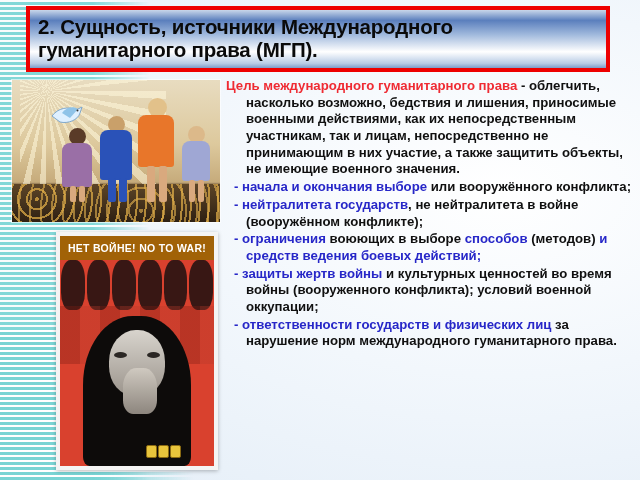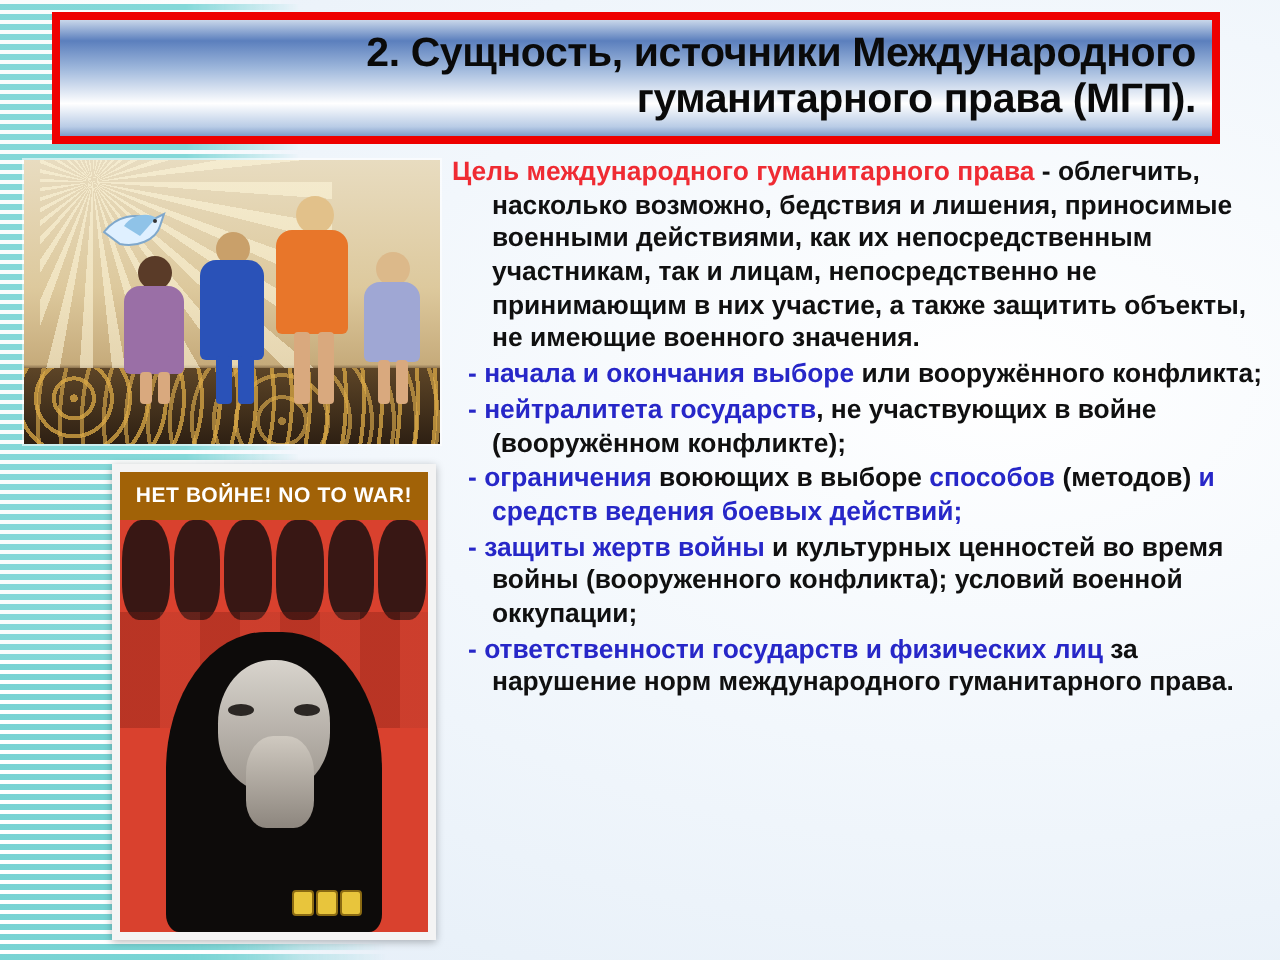--- a/index.html
+++ b/index.html
@@ -44,21 +44,21 @@
   
   #title-box{
     position:absolute;left:26px;top:6px;width:584px;height:66px;
     border:4px solid #ee0000;
     background:linear-gradient(to bottom,#c9d7ea 0%,#5b7fbd 18%,#9fb8dc 42%,#ffffff 72%,#b9cce6 92%,#7e9cc9 100%);
     box-sizing:border-box;
     display:flex;align-items:center;justify-content:center;
   }
   #title-text{
     font-size:20.5px;font-weight:bold;color:#0a0a0a;line-height:1.12;
-    text-align:right;letter-spacing:-0.2px;padding:0 8px;
+    text-align:left;letter-spacing:-0.2px;padding:0 8px;
   }
 
   
   .poster{position:absolute;overflow:hidden;background:#fff;}
   #poster-peace{
     left:12px;top:80px;width:208px;height:142px;
     box-shadow:0 0 0 1px rgba(255,255,255,.6);
   }
   #poster-war{
     left:56px;top:232px;width:162px;height:238px;
@@ -210,21 +210,21 @@
     <p class="para">
       <span class="hl-red lead">Цель международного гуманитарного права</span><span class="blk"> - облегчить, насколько возможно, бедствия и лишения, приносимые военными действиями, как их непосредственным участникам, так и лицам, непосредственно не принимающим в них участие, а также защитить объекты, не имеющие военного значения.</span>
     </p>
 
 
     <p class="bullet">
       <span class="hl-blue">- </span><span class="hl-blue">начала и окончания выборе</span><span class="blk"> или вооружённого конфликта;</span>
     </p>
 
     <p class="bullet">
-      <span class="hl-blue">- </span><span class="hl-blue">нейтралитета государств</span><span class="blk">, не участвующих в войне (вооружённом конфликте);</span>
+      <span class="hl-blue">- </span><span class="hl-blue">нейтралитета государств</span><span class="blk">, не нейтралитета в войне (вооружённом конфликте);</span>
     </p>
 
     <p class="bullet">
       <span class="hl-blue">- </span><span class="hl-blue">ограничения</span><span class="blk"> воюющих в выборе </span><span class="hl-blue">способов</span><span class="blk"> (методов) </span><span class="hl-blue">и средств ведения боевых действий;</span>
     </p>
 
     <p class="bullet">
       <span class="hl-blue">- </span><span class="hl-blue">защиты жертв войны</span><span class="blk"> и культурных ценностей во время войны (вооруженного конфликта); условий военной оккупации;</span>
     </p>
 

